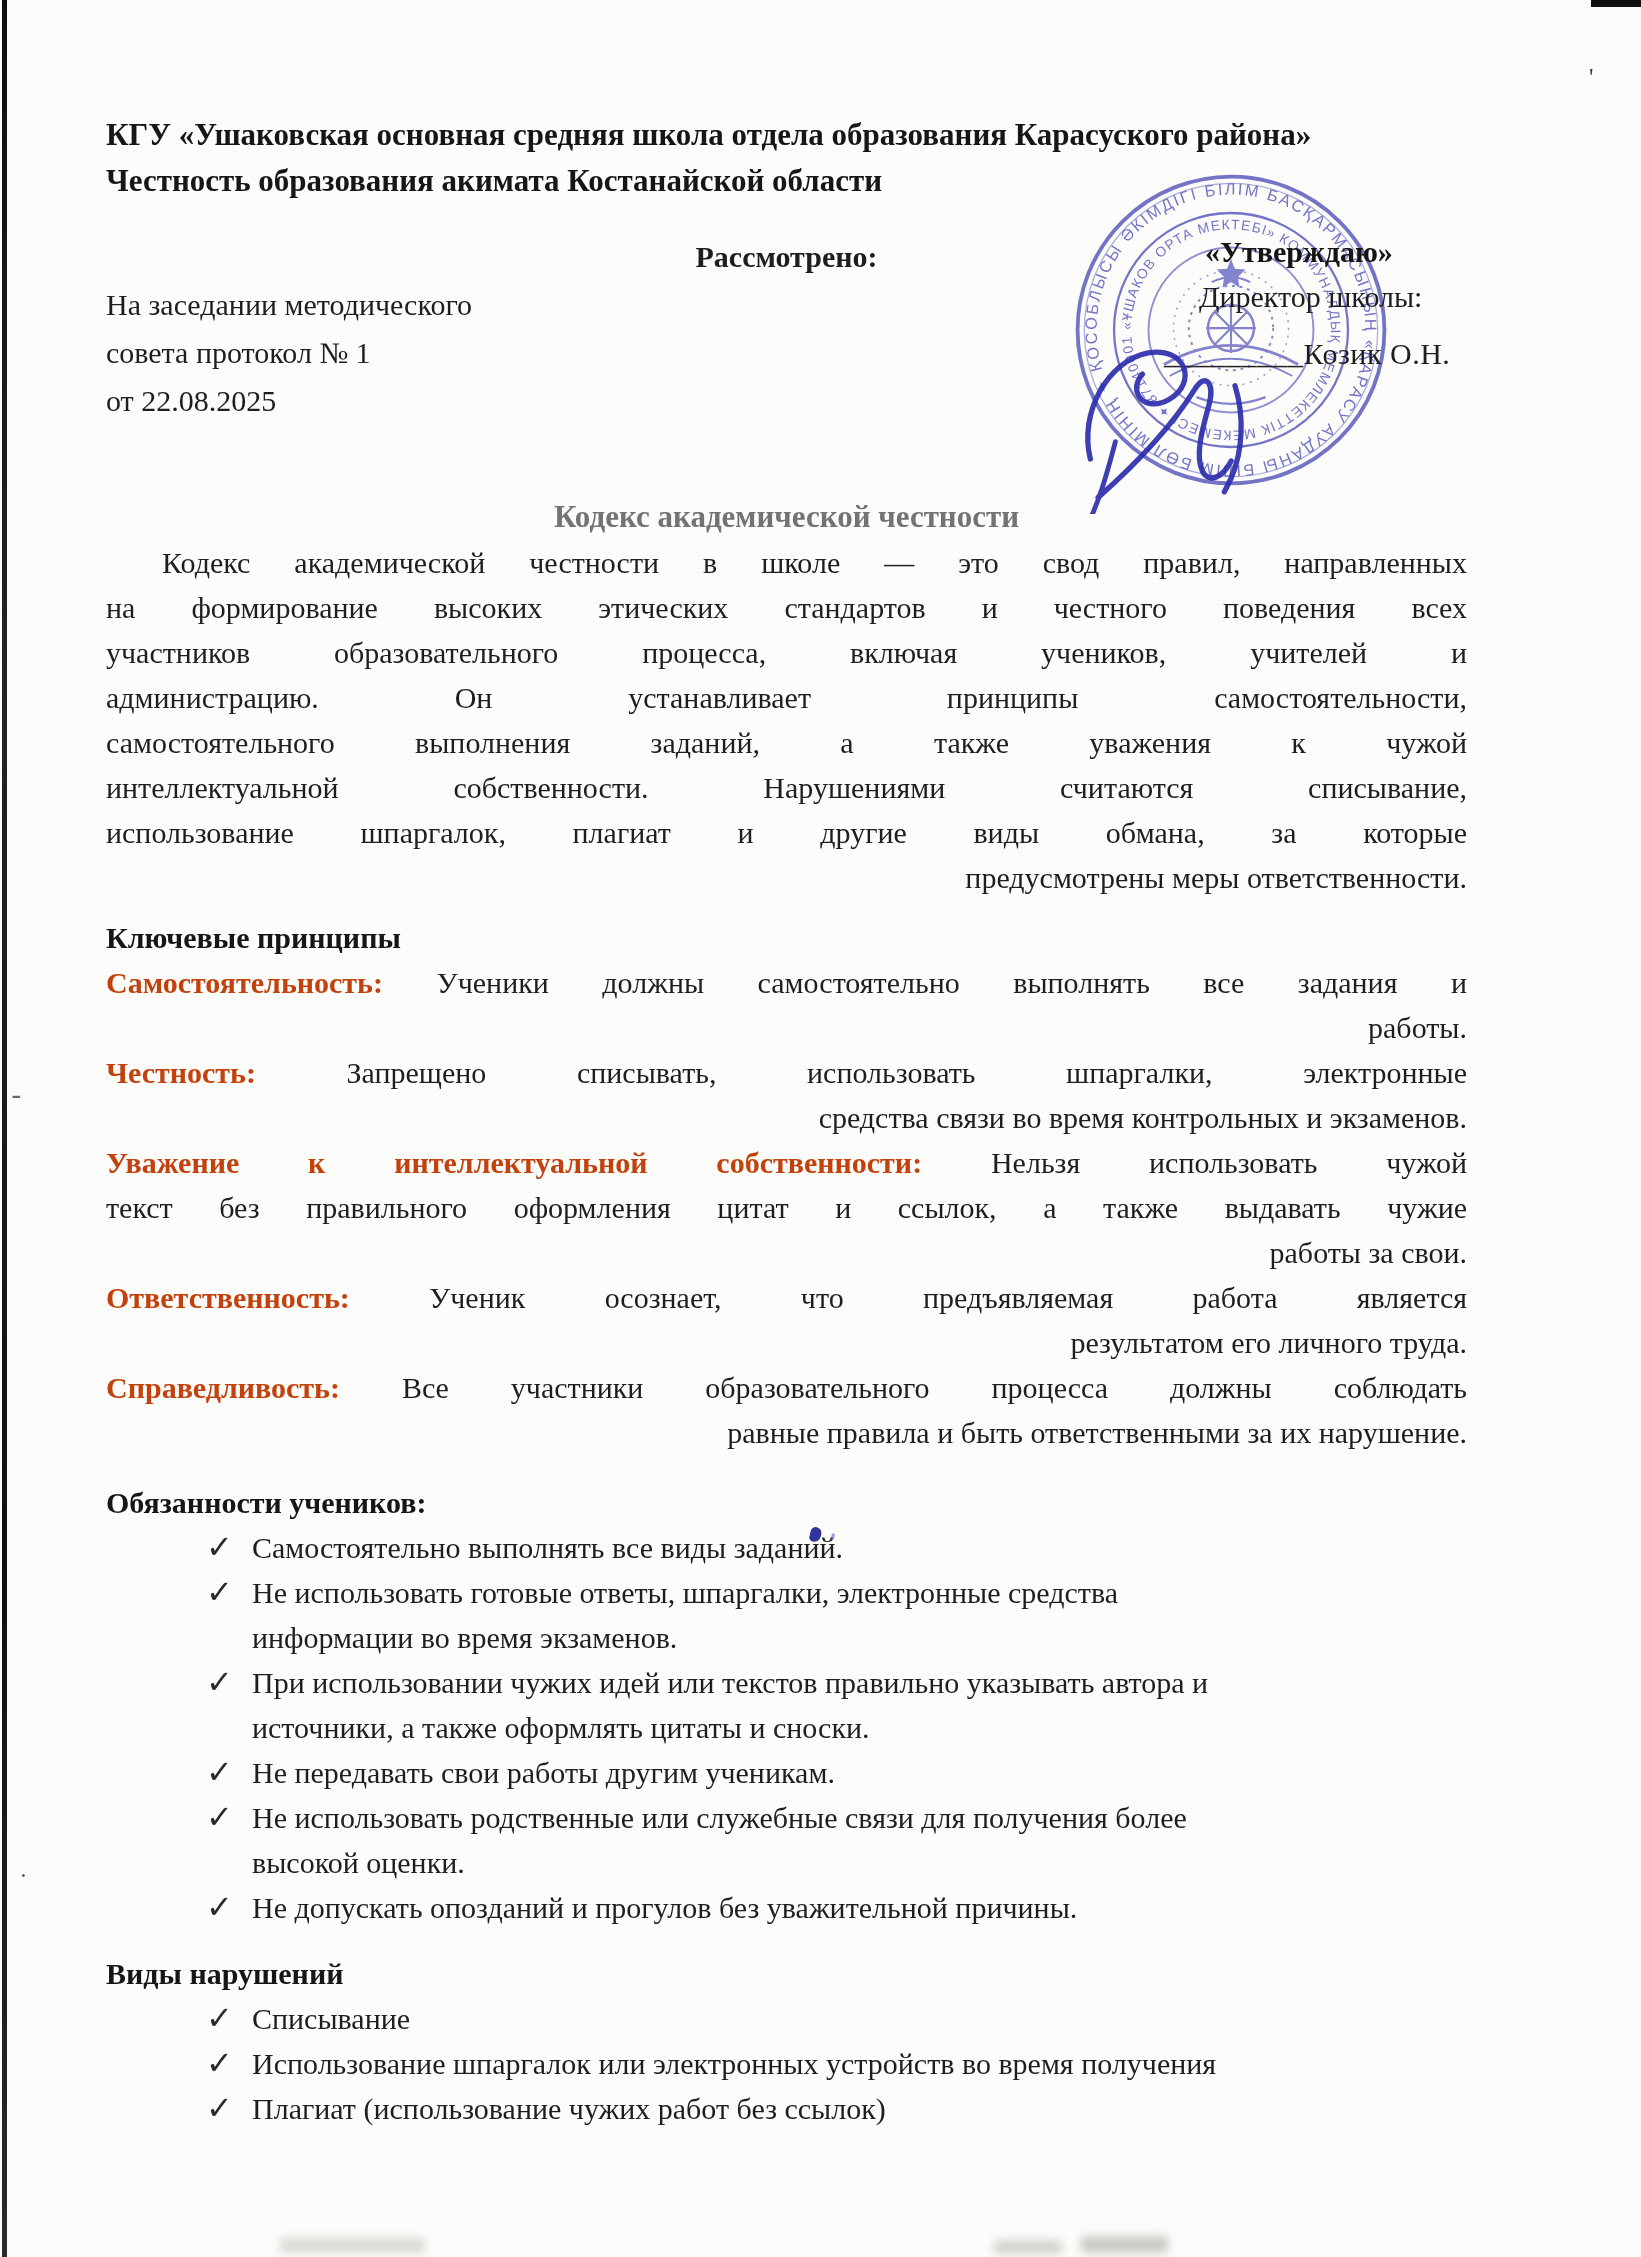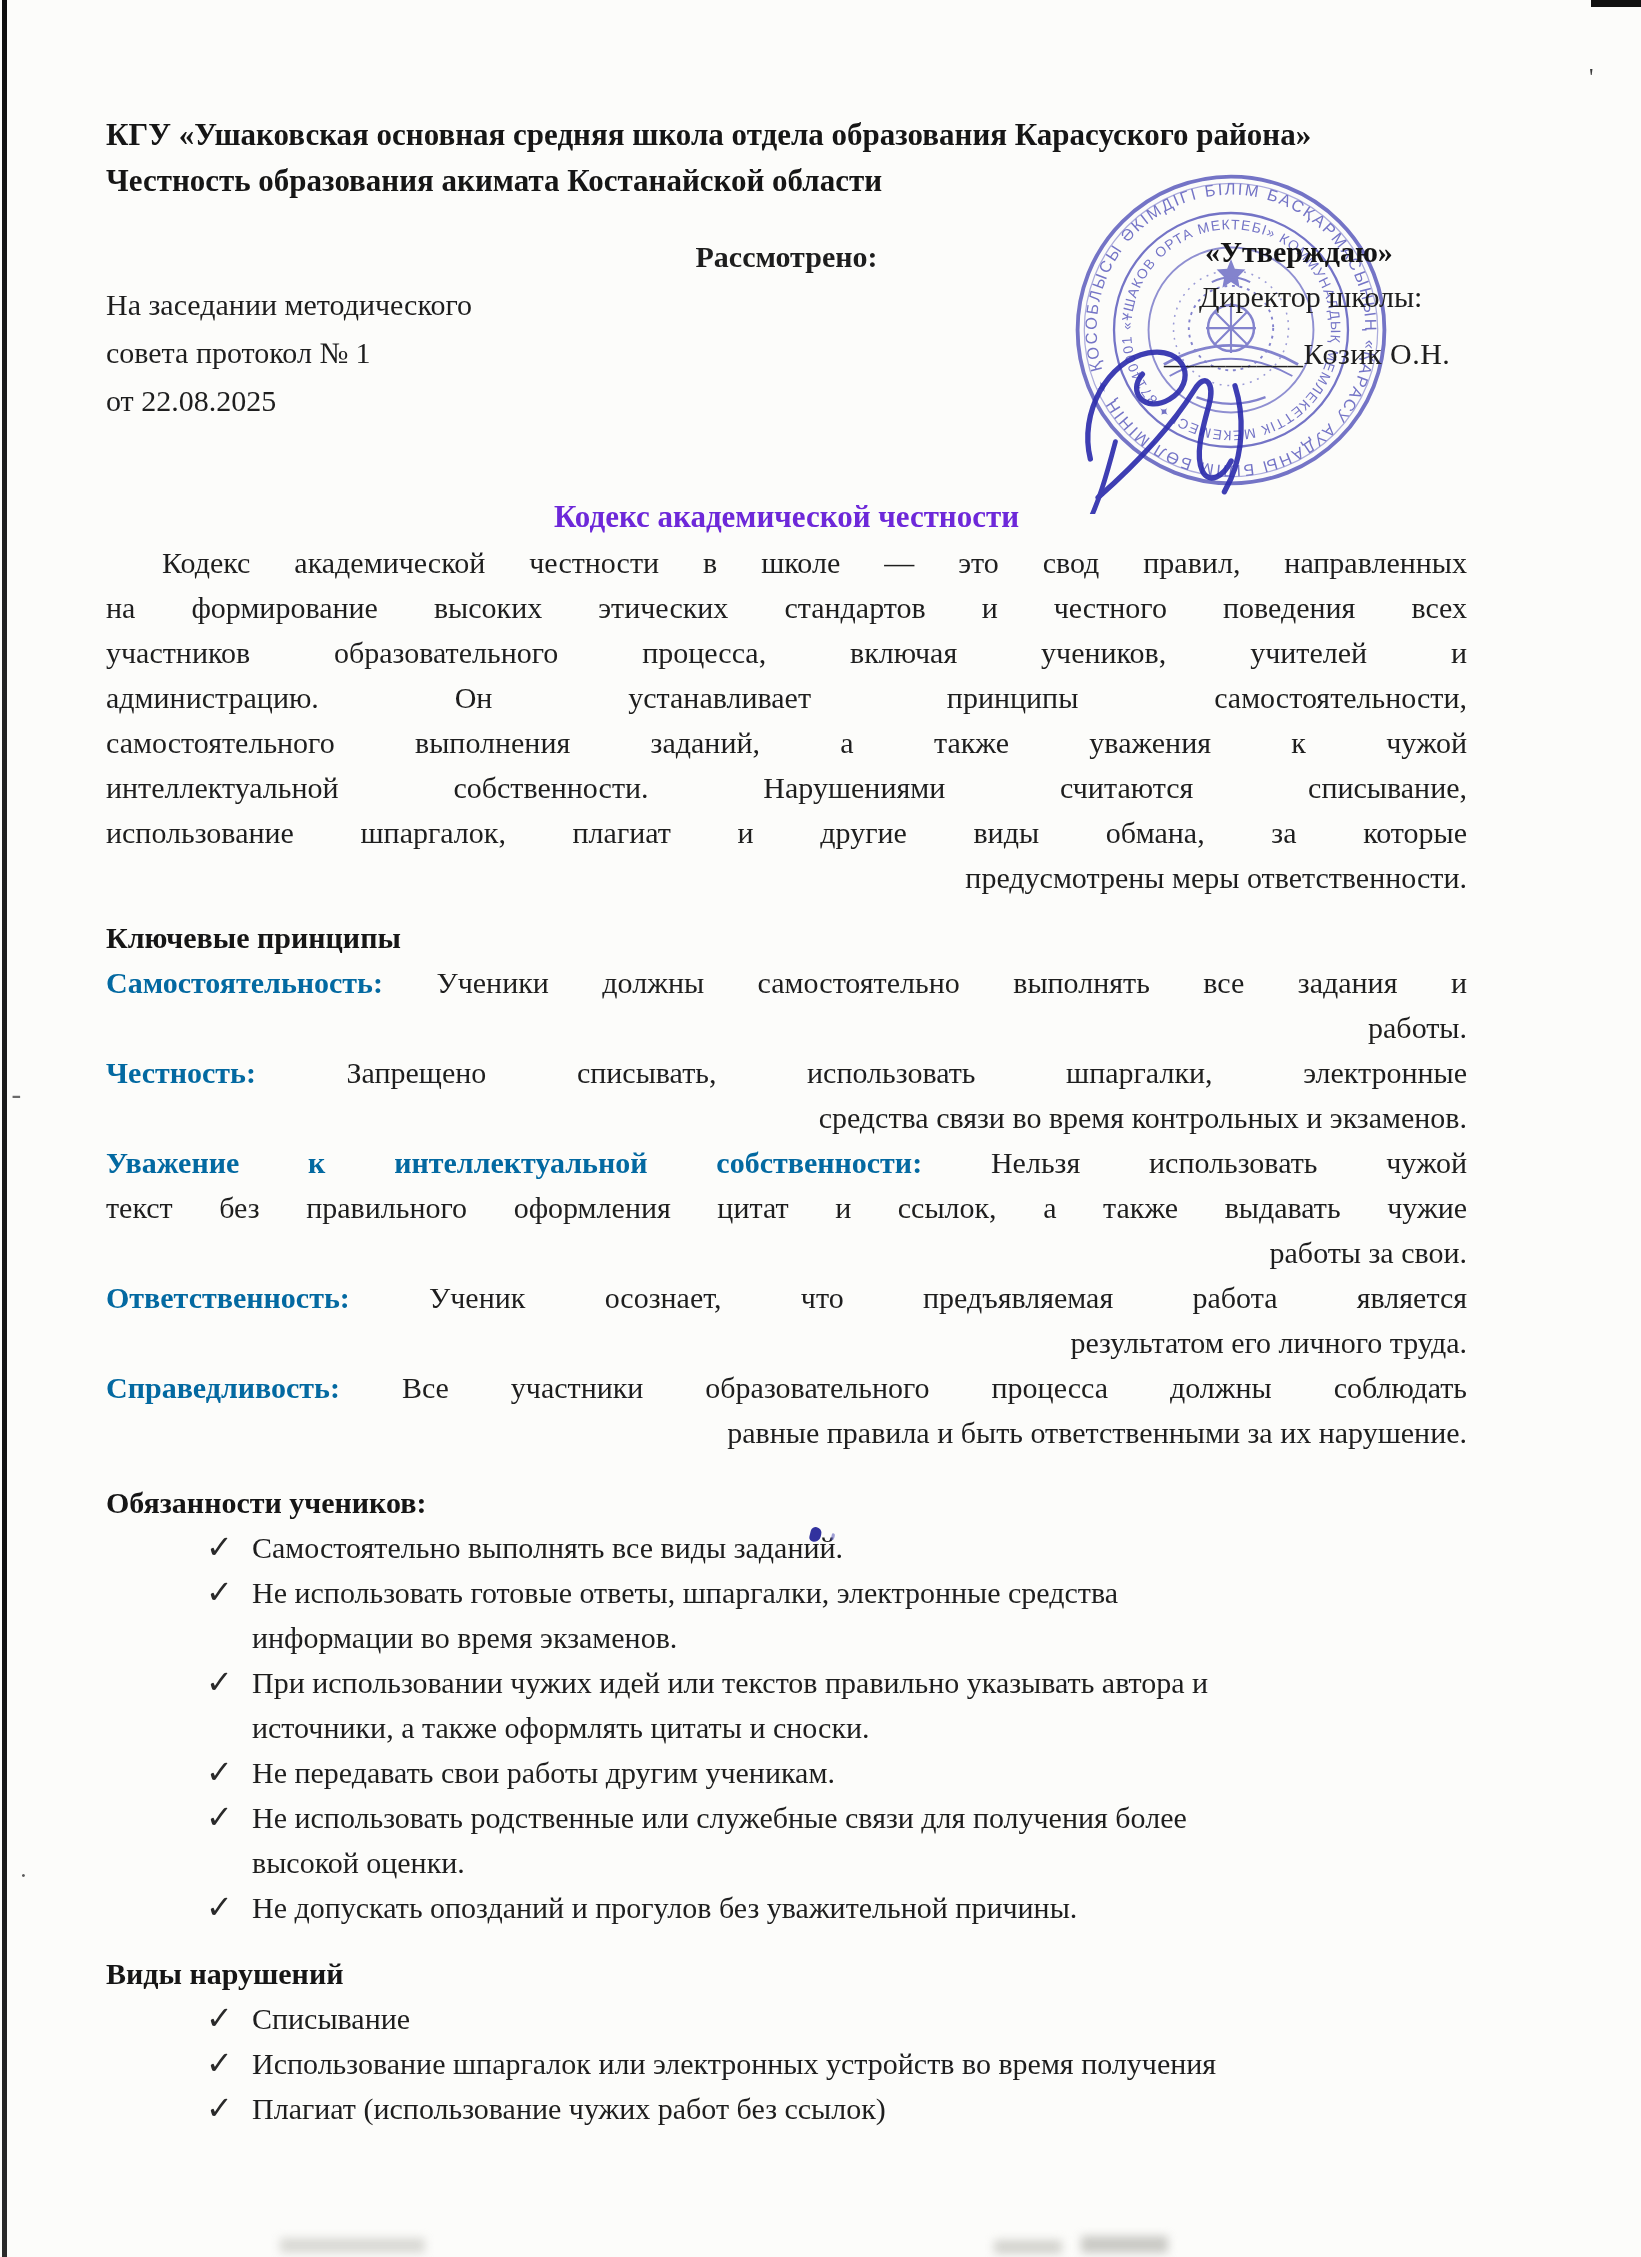--- a/index.html
+++ b/index.html
@@ -16,26 +16,26 @@
   .approval{position:relative;margin-top:29px;height:253px;font-size:30px;}
   .review{line-height:48px;}
   .review .t{font-weight:bold;text-align:center;}
   .approve{position:absolute;top:1.9px;left:1058px;width:425px;z-index:2;}
   .approve .t{font-weight:bold;margin-left:41px;color:#141414;}
   .approve .r{margin-top:11.6px;margin-left:35px;}
   .approve .s{margin-top:23px;letter-spacing:0.5px;}
   .stamp{position:absolute;left:962px;top:-66px;width:326px;height:326px;z-index:1;opacity:.85;}
   .sig{position:absolute;left:967px;top:64px;width:243px;height:217px;z-index:3;}
   
-  .doc-title{margin-top:7.7px;text-align:center;font-weight:bold;font-size:31px;line-height:46px;color:#6d28d9;}
+  .doc-title{margin-top:7.7px;text-align:center;font-weight:bold;font-size:31px;line-height:46px;color:#737373;}
   .bodytext{font-size:30px;line-height:45px;}
   .jline{text-align:justify;text-align-last:justify;}
   .lline{text-align:right;}
   .indent{text-indent:56px;}
-  .bold{font-weight:bold;color:#0369a1;font-family:Liberation Serif, serif;}
+  .bold{font-weight:bold;color:#c2410c;font-family:Liberation Serif, serif;}
   .h-sec{font-weight:bold;color:#161616;}
   .mt-sec1{margin-top:15.4px;}
   .mt-sec2{margin-top:25px;}
   .mt-sec3{margin-top:21px;}
   .chk{position:relative;padding-left:146px;}
   .chk .ck{position:absolute;left:100px;top:0;font-size:32px;color:#2a2a2a;}
   .cont{padding-left:146px;}
   .inkdot{position:absolute;left:704px;top:1.9px;width:10.6px;height:15.4px;background:#32329e;border-radius:5.8px 6.8px 7.7px 4.8px;transform:rotate(14deg);box-shadow:17.4px -1.9px 0 -3.9px rgba(80,80,180,.55);}
   
   .edge-left{position:absolute;left:1.9px;top:0;width:4.8px;height:2257px;background:linear-gradient(#0e0e0e,#232323 30%,#101010 70%,#2a2a2a);z-index:5;}

